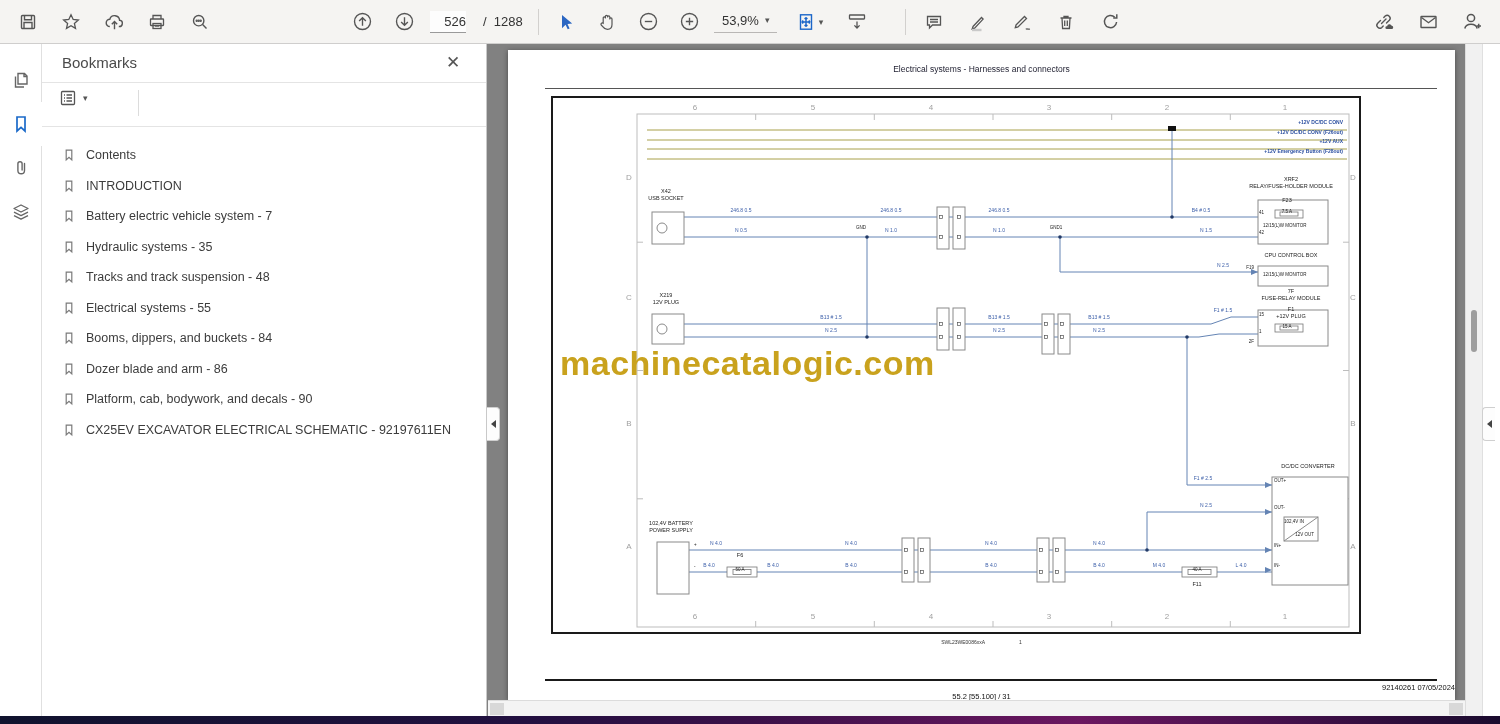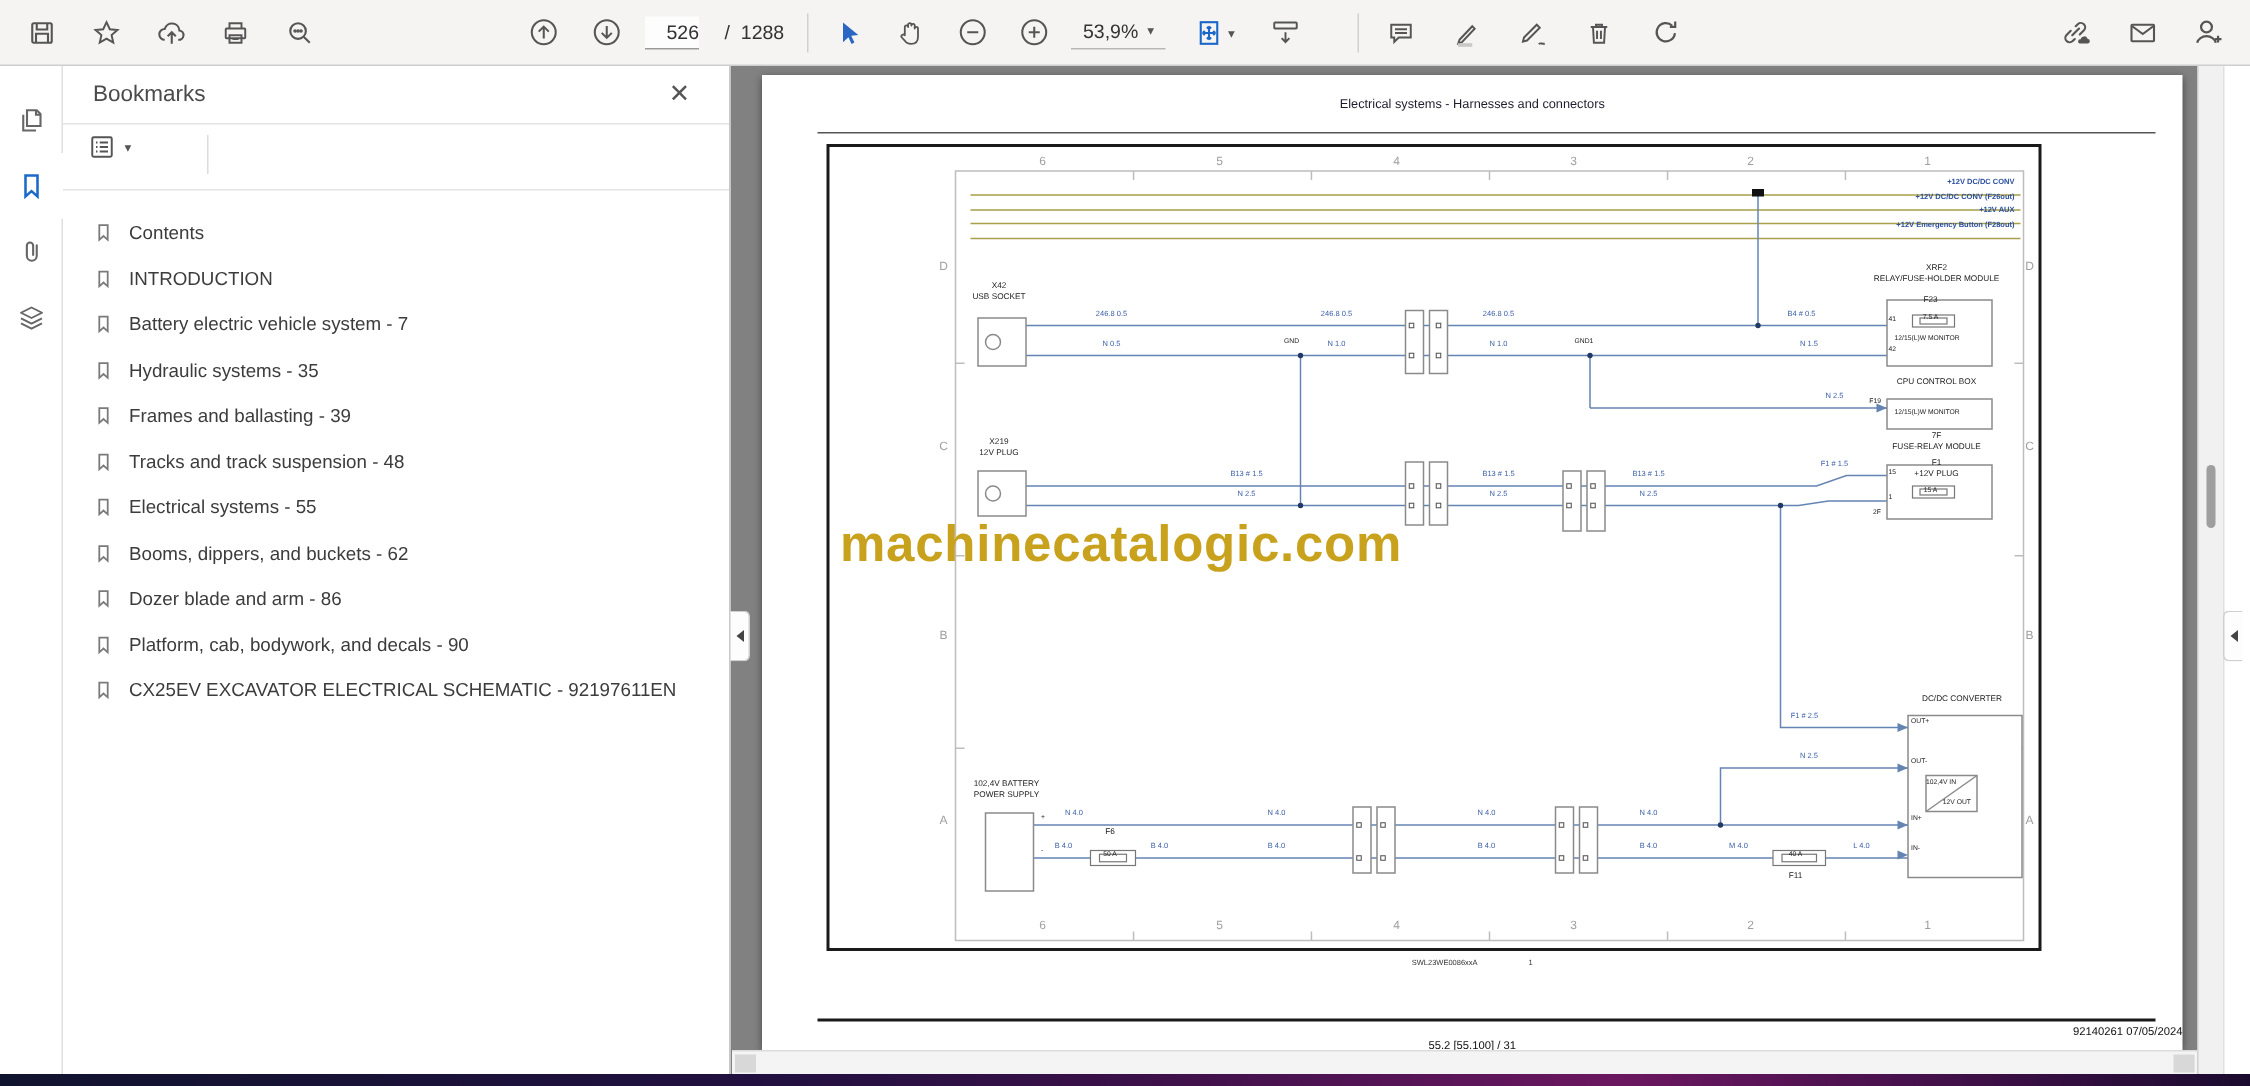--- a/index.html
+++ b/index.html
@@ -304,39 +304,33 @@
       <li>
         <svg width="14" height="14" viewBox="0 0 20 20" fill="none" stroke="#7a7a7a" stroke-width="1.7">
           <path d="M6 3 h8 v14 l-4 -3.6 -4 3.6 z"></path>
         </svg>
         <span>Hydraulic systems - 35</span>
       </li>
       <li>
         <svg width="14" height="14" viewBox="0 0 20 20" fill="none" stroke="#7a7a7a" stroke-width="1.7">
           <path d="M6 3 h8 v14 l-4 -3.6 -4 3.6 z"></path>
         </svg>
-        <span>Frames and ballasting - 39</span>
-      </li>
-      <li>
-        <svg width="14" height="14" viewBox="0 0 20 20" fill="none" stroke="#7a7a7a" stroke-width="1.7">
-          <path d="M6 3 h8 v14 l-4 -3.6 -4 3.6 z"></path>
-        </svg>
         <span>Tracks and track suspension - 48</span>
       </li>
       <li>
         <svg width="14" height="14" viewBox="0 0 20 20" fill="none" stroke="#7a7a7a" stroke-width="1.7">
           <path d="M6 3 h8 v14 l-4 -3.6 -4 3.6 z"></path>
         </svg>
         <span>Electrical systems - 55</span>
       </li>
       <li>
         <svg width="14" height="14" viewBox="0 0 20 20" fill="none" stroke="#7a7a7a" stroke-width="1.7">
           <path d="M6 3 h8 v14 l-4 -3.6 -4 3.6 z"></path>
         </svg>
-        <span>Booms, dippers, and buckets - 62</span>
+        <span>Booms, dippers, and buckets - 84</span>
       </li>
       <li>
         <svg width="14" height="14" viewBox="0 0 20 20" fill="none" stroke="#7a7a7a" stroke-width="1.7">
           <path d="M6 3 h8 v14 l-4 -3.6 -4 3.6 z"></path>
         </svg>
         <span>Dozer blade and arm - 86</span>
       </li>
       <li>
         <svg width="14" height="14" viewBox="0 0 20 20" fill="none" stroke="#7a7a7a" stroke-width="1.7">
           <path d="M6 3 h8 v14 l-4 -3.6 -4 3.6 z"></path>

